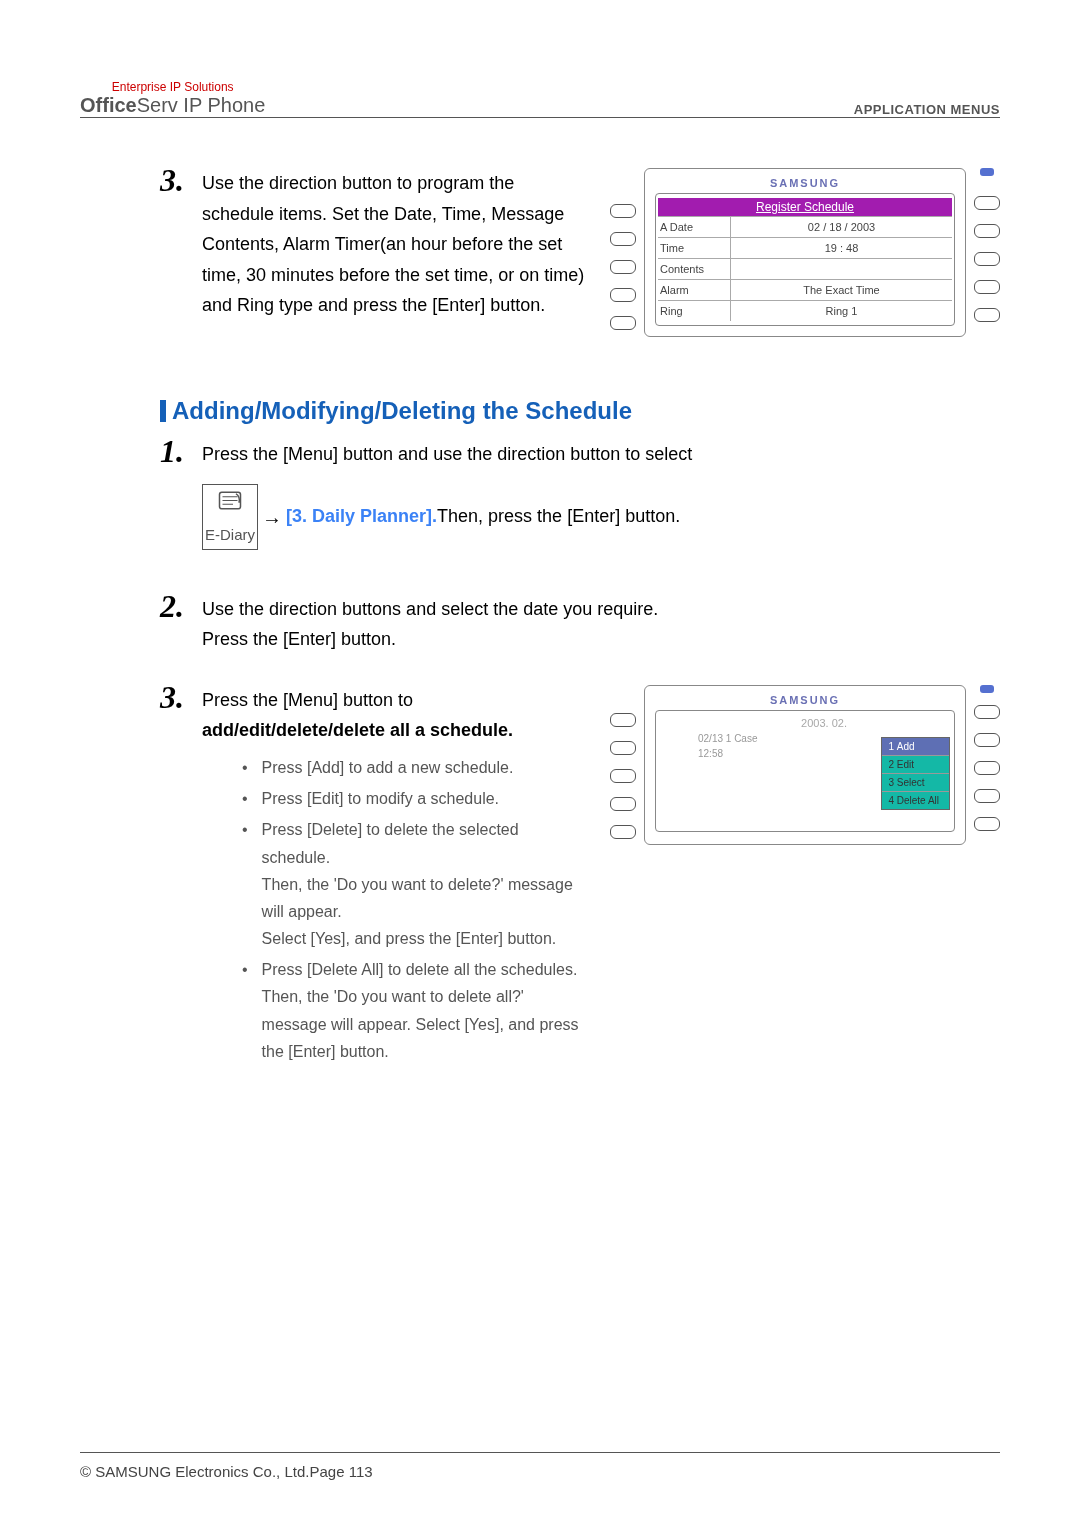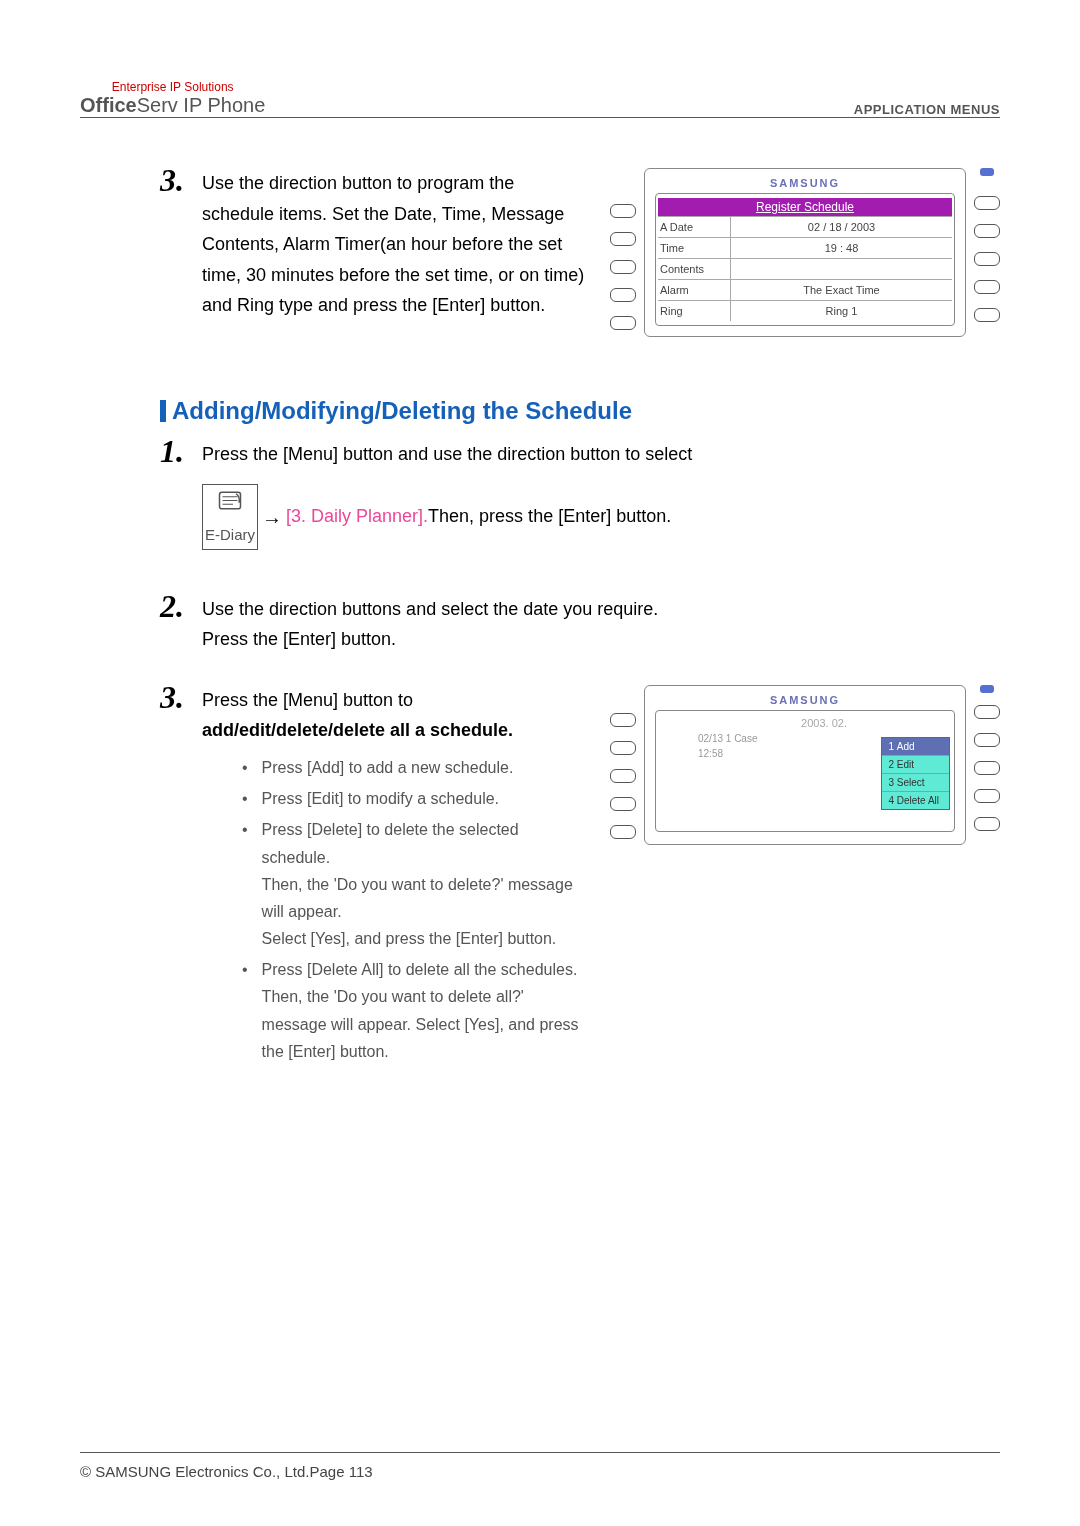--- a/index.html
+++ b/index.html
@@ -147,22 +147,22 @@
     width: 54px;
     text-align: center;
     font-size: 15px;
     color: #555;
     padding: 4px 0 1px 0;
     vertical-align: middle;
   }
   .ediary-icon svg { width: 30px; height: 26px; }
   .arrow { font-size: 20px; font-weight: bold; margin: 0 4px; }
   .planner-link {
-    color: #ec4899;
-    font-weight: normal;
+    color: #3b82f6;
+    font-weight: bold;
     font-size: 18px;
   }
   .step-body-line {
     font-size: 18px;
     line-height: 1.7;
   }
   .sub-c { padding-left: 40px; margin-top: 8px; }
   .bullet {
     display: flex;
     gap: 14px;
@@ -177,21 +177,21 @@
     left: 80px; right: 80px;
     border-top: 1px solid #555;
     padding-top: 10px;
     display: flex;
     font-size: 15px;
     color: #444;
   }
   
   .popup-menu {
     border: 1px solid #666;
-    background: #5eead4;
+    background: #14b8a6;
     position: absolute;
     right: 4px;
     top: 26px;
     font-size: 10px;
   }
   .popup-menu .mrow {
     padding: 3px 10px 3px 6px;
     border-bottom: 1px solid #999;
     color: #333;
   }

